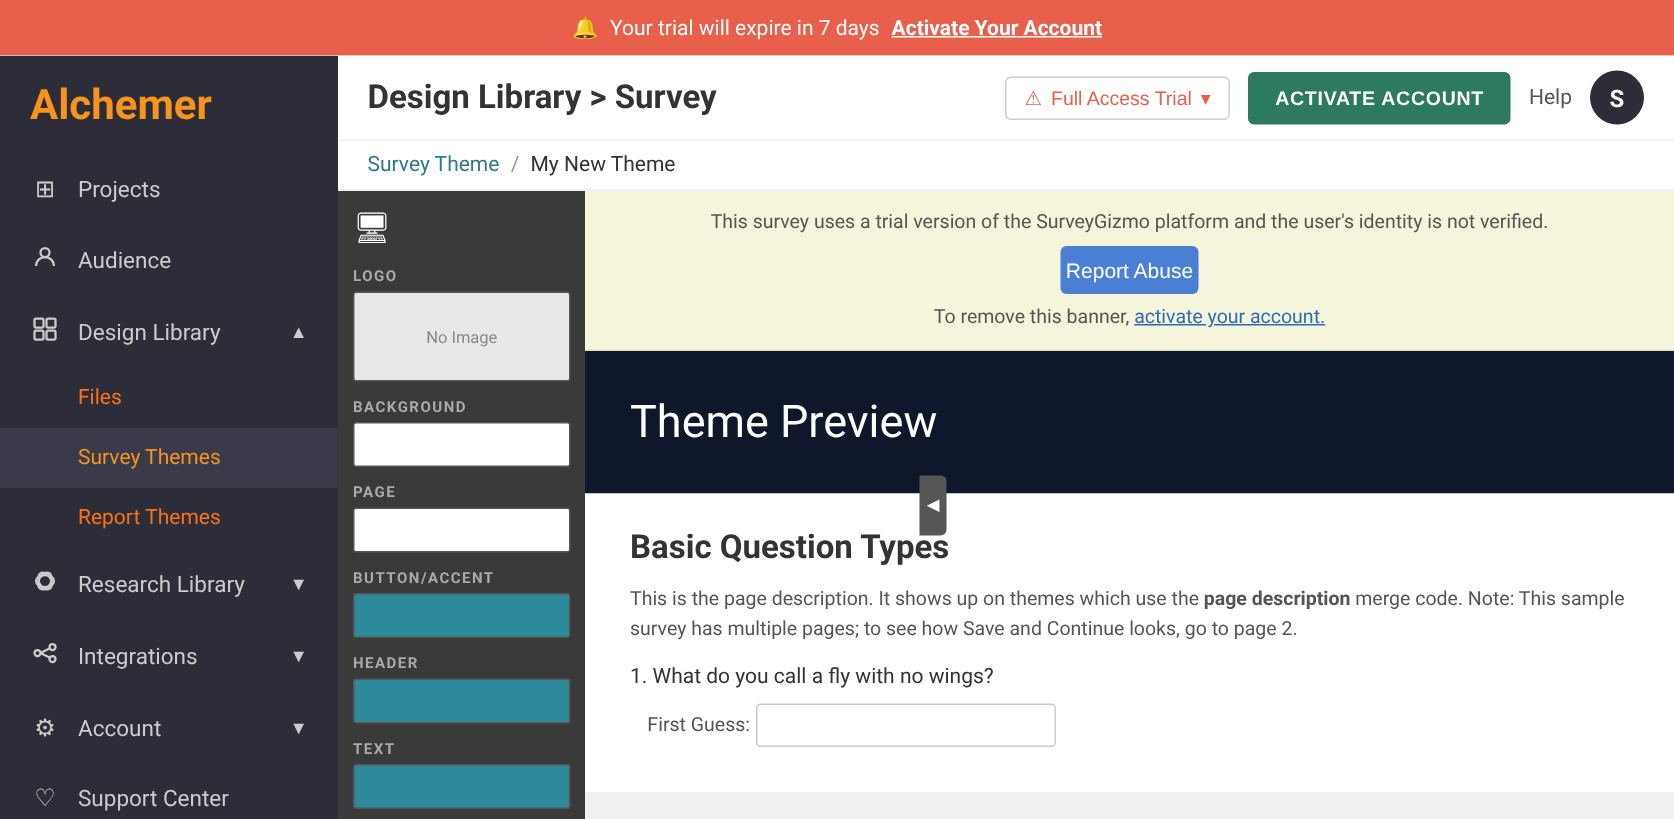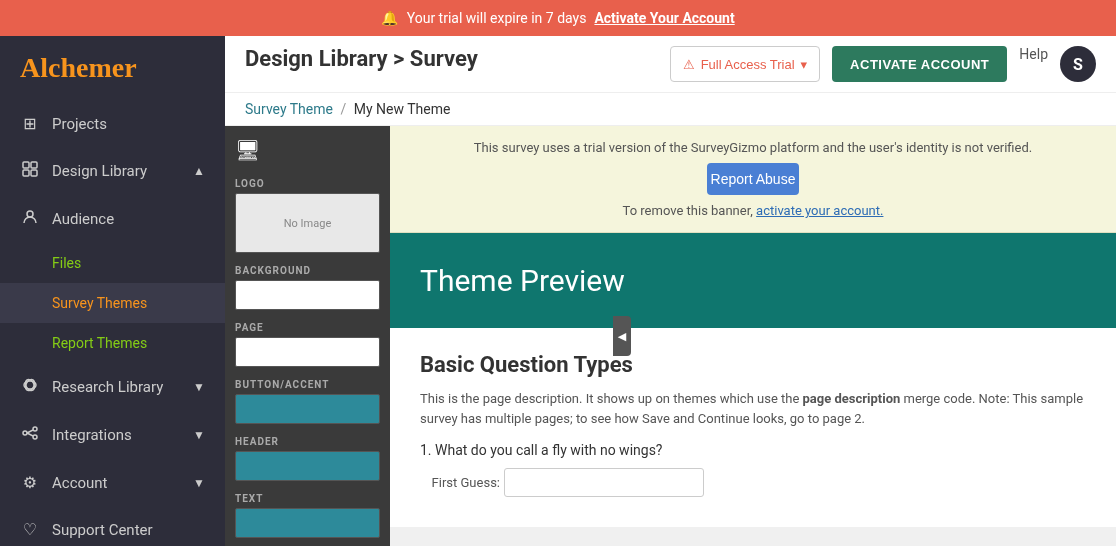--- a/index.html
+++ b/index.html
@@ -38,52 +38,52 @@
       overflow-y: auto;
     }
     .sidebar-logo {
       padding: 16px 20px;
       background: #2d2d3a;
     }
     .sidebar-logo .logo-text {
       font-size: 28px;
       font-weight: bold;
       color: #f7941d;
-      font-family: Liberation Serif, serif;
     }
     .sidebar-item {
       display: flex;
       align-items: center;
       gap: 12px;
       padding: 14px 20px;
       cursor: pointer;
       color: #ccc;
       font-size: 15px;
     }
     .sidebar-item .icon { width: 20px; text-align: center; font-size: 16px; }
     .sidebar-item .arrow { margin-left: auto; font-size: 12px; }
     .sidebar-sub-item {
       padding: 12px 20px 12px 52px;
       cursor: pointer;
-      color: #84cc16;
+      color: #f97316;
       font-size: 14px;
     }
     .sidebar-sub-item.active { color: #f7941d; background: #3a3a4a; }
 
     
     .content-area {
       flex: 1;
       display: flex;
       flex-direction: column;
       overflow: hidden;
     }
 
     
     .top-header {
       display: flex;
+      align-items: center;
       padding: 10px 20px;
       background: white;
       border-bottom: 1px solid #eee;
       gap: 12px;
       flex-shrink: 0;
     }
     .top-header .page-title {
       font-size: 22px;
       font-weight: bold;
       color: #333;
@@ -225,21 +225,21 @@
       font-size: 14px;
     }
     .abuse-banner a { color: #2d6cb5; text-decoration: underline; cursor: pointer; }
 
     .survey-preview {
       background: #f0f0f0;
       flex: 1;
       padding: 0;
     }
     .survey-header {
-      background: #0f766e;
+      background: #0f172a;
       padding: 30px 30px;
     }
     .survey-header h1 {
       color: white;
       font-size: 30px;
       font-weight: normal;
     }
     .survey-body {
       background: white;
       padding: 24px 30px;
@@ -311,43 +311,43 @@
 <div class="main-layout">
 
   <div class="sidebar">
     <div class="sidebar-logo">
       <span class="logo-text">Alchemer</span>
     </div>
 
     <div class="sidebar-item">
       <span class="icon">⊞</span>
       <span>Projects</span>
+    </div>
+
+    <div class="sidebar-item">
+      <span class="icon">
+        <svg width="16" height="16" viewBox="0 0 16 16" fill="none" stroke="#ccc" stroke-width="1.5">
+          <circle cx="8" cy="5" r="3"></circle>
+          <path d="M2 14c0-3.3 2.7-6 6-6s6 2.7 6 6"></path>
+        </svg>
+      </span>
+      <span>Audience</span>
     </div>
 
     <div class="sidebar-item">
       <span class="icon">
         <svg width="16" height="16" viewBox="0 0 16 16" fill="none" stroke="#ccc" stroke-width="1.5">
           <rect x="1" y="1" width="6" height="6" rx="1"></rect>
           <rect x="9" y="1" width="6" height="6" rx="1"></rect>
           <rect x="1" y="9" width="6" height="6" rx="1"></rect>
           <rect x="9" y="9" width="6" height="6" rx="1"></rect>
         </svg>
       </span>
       <span>Design Library</span>
       <span class="arrow">▲</span>
-    </div>
-
-    <div class="sidebar-item">
-      <span class="icon">
-        <svg width="16" height="16" viewBox="0 0 16 16" fill="none" stroke="#ccc" stroke-width="1.5">
-          <circle cx="8" cy="5" r="3"></circle>
-          <path d="M2 14c0-3.3 2.7-6 6-6s6 2.7 6 6"></path>
-        </svg>
-      </span>
-      <span>Audience</span>
     </div>
 
     <div class="sidebar-sub-item">
       <span>Files</span>
     </div>
 
     <div class="sidebar-sub-item active">
       <span>Survey Themes</span>
     </div>
 

